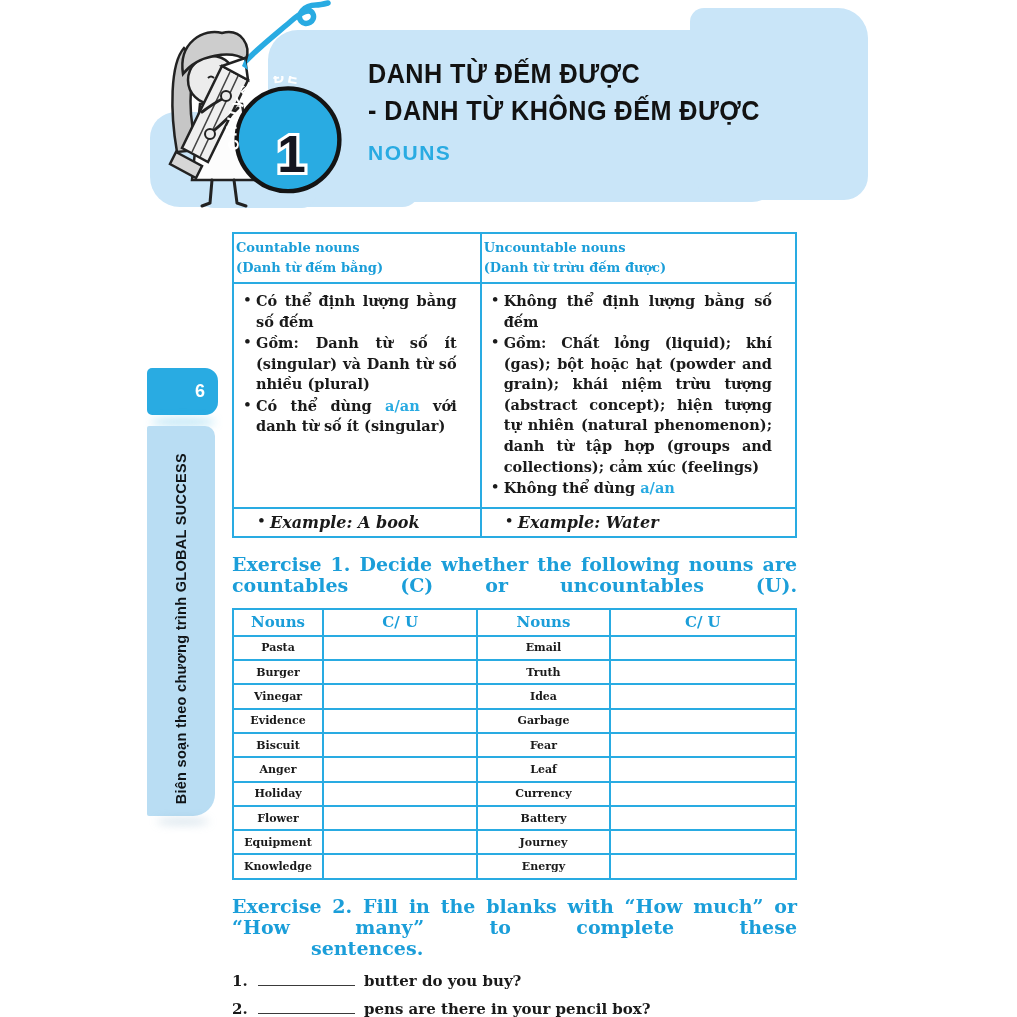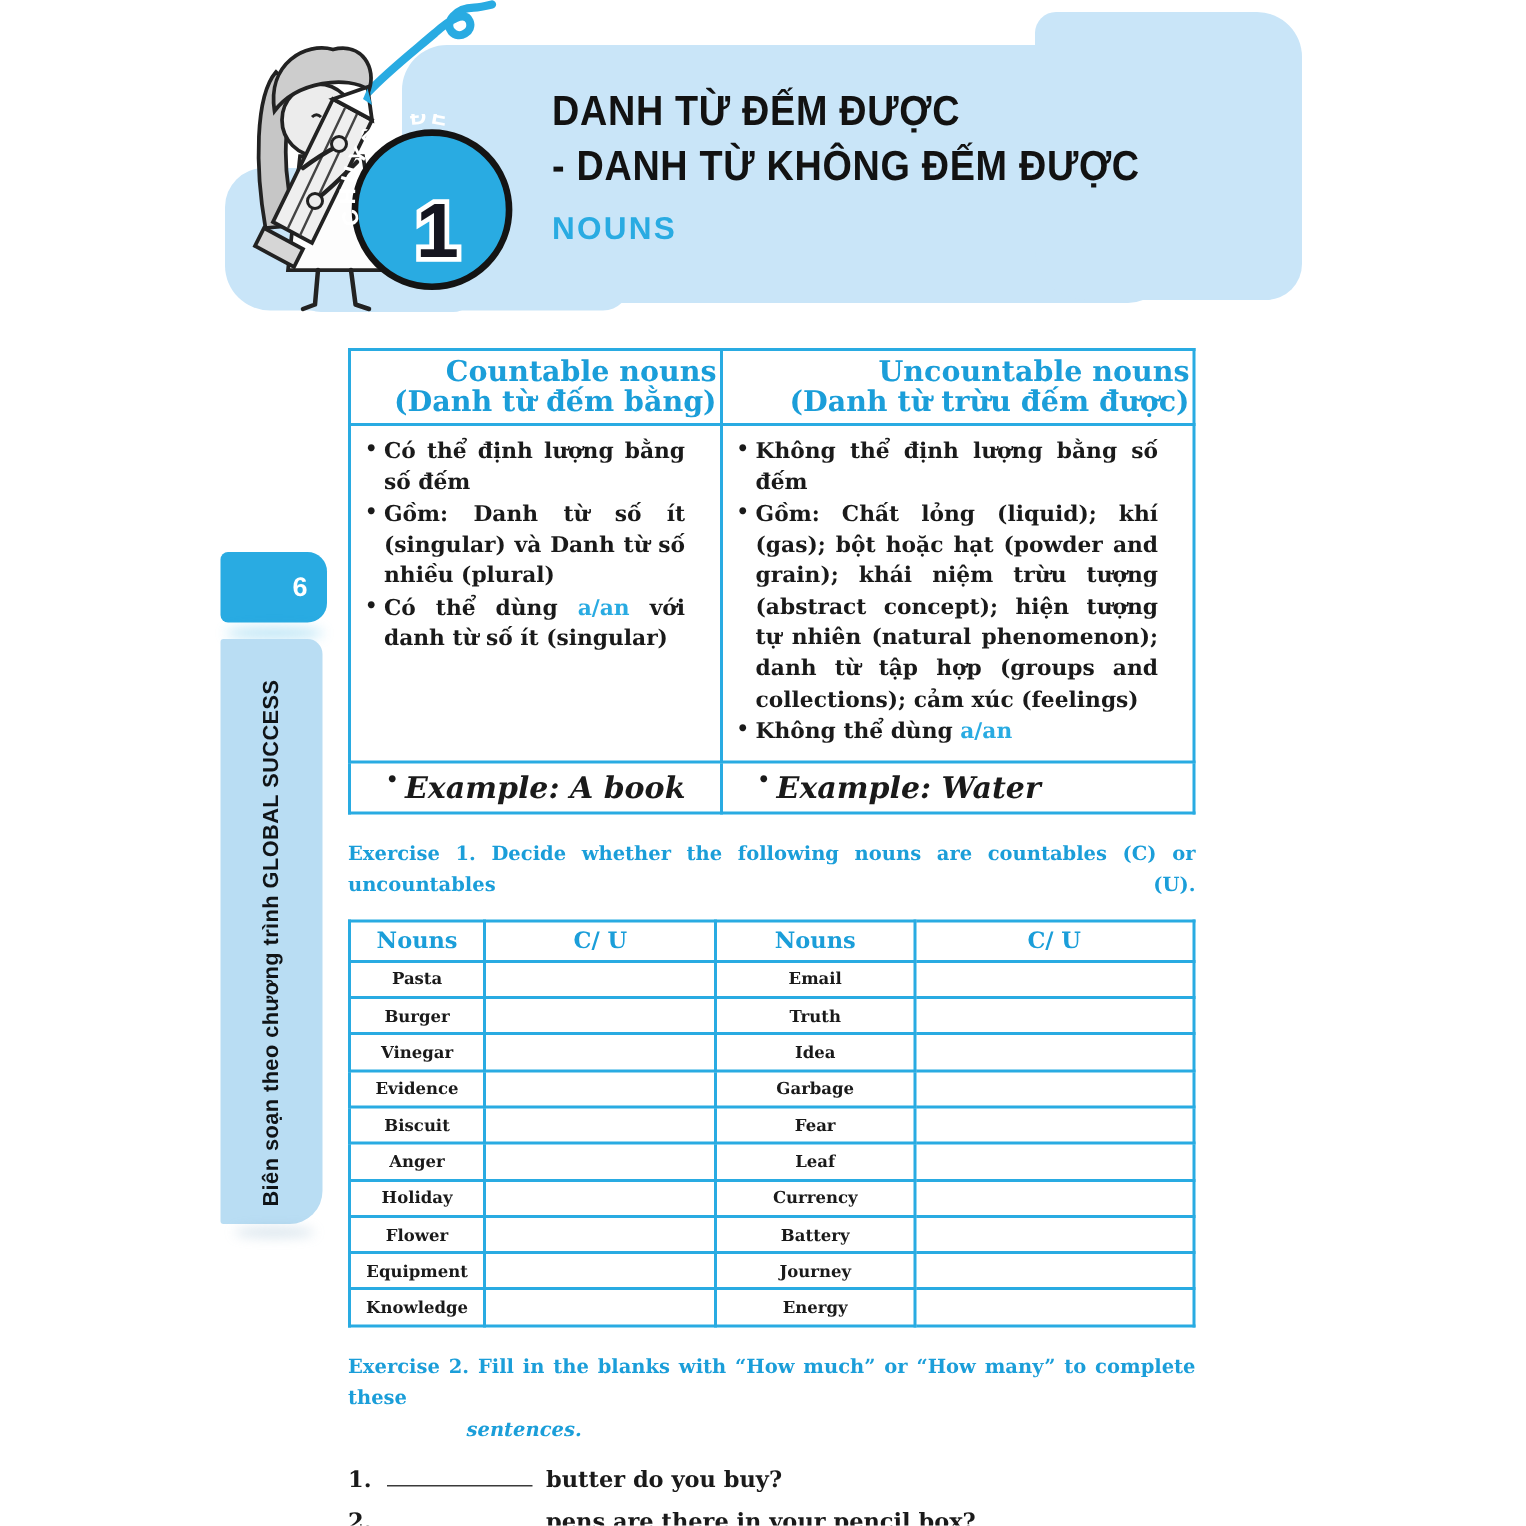--- a/index.html
+++ b/index.html
@@ -52,38 +52,38 @@
         font-weight:bold;font-size:14.5px;letter-spacing:.3px;color:#101417;}
 
   
   .content{left:232px;top:232px;width:565px;}
 
   table{border-collapse:collapse;width:100%;table-layout:fixed;}
   th,td{border:2px solid var(--accent);box-sizing:border-box;}
 
   
   .theory th{padding:4px 2px;font-family:var(--serif);font-weight:bold;
-             color:var(--headblue);font-size:19px;line-height:20px;text-align:right;}
+             color:var(--headblue);font-size:13px;line-height:20px;text-align:left;}
   .theory td.body-cell{vertical-align:top;padding:7px 23px 7px 5px;height:159px;}
   .theory ul{margin:0;padding:0;list-style:none;}
   .theory li{display:flex;font-size:14.5px;font-weight:bold;line-height:1.42;margin-bottom:1px;}
   .theory li::before{content:"•";flex:0 0 17px;text-align:center;font-size:13px;}
   .theory li .btext{flex:1;text-align:justify;}
   .hl{color:var(--accent);}
-  .example-cell{padding:4px 9px 4px 19px;font-style:italic;font-weight:bold;font-size:20px;}
+  .example-cell{padding:4px 9px 4px 19px;font-style:italic;font-weight:bold;font-size:16px;}
   .example-cell .exrow{display:flex;}
   .example-cell .exrow::before{content:"•";flex:0 0 17px;text-align:center;font-style:normal;font-size:13px;}
 
   
   .ex-heading{color:var(--headblue);font-family:var(--serif);font-weight:bold;
-              font-size:13px;line-height:21px;}
+              font-size:19px;line-height:21px;}
   .ex1-heading{margin-top:16px;text-align:justify;text-align-last:justify;}
   .ex2-heading{margin-top:16px;}
   .ex2-line1{text-align:justify;text-align-last:justify;}
-  .ex2-line2{padding-left:79px;font-style:italic;}
+  .ex2-line2{padding-left:79px;}
 
   
   .ex1-table{margin-top:12px;}
   .ex1-table th{height:27px;color:var(--headblue);font-weight:bold;font-size:15px;text-align:center;}
   .ex1-table td{height:24.3px;font-weight:bold;font-size:11px;text-align:center;padding:0 4px;}
 
   
   .sentences{margin-top:11px;}
   .sentence{height:28px;font-size:15px;font-weight:bold;display:flex;align-items:baseline;}
   .sentence .num{flex:0 0 26px;}

